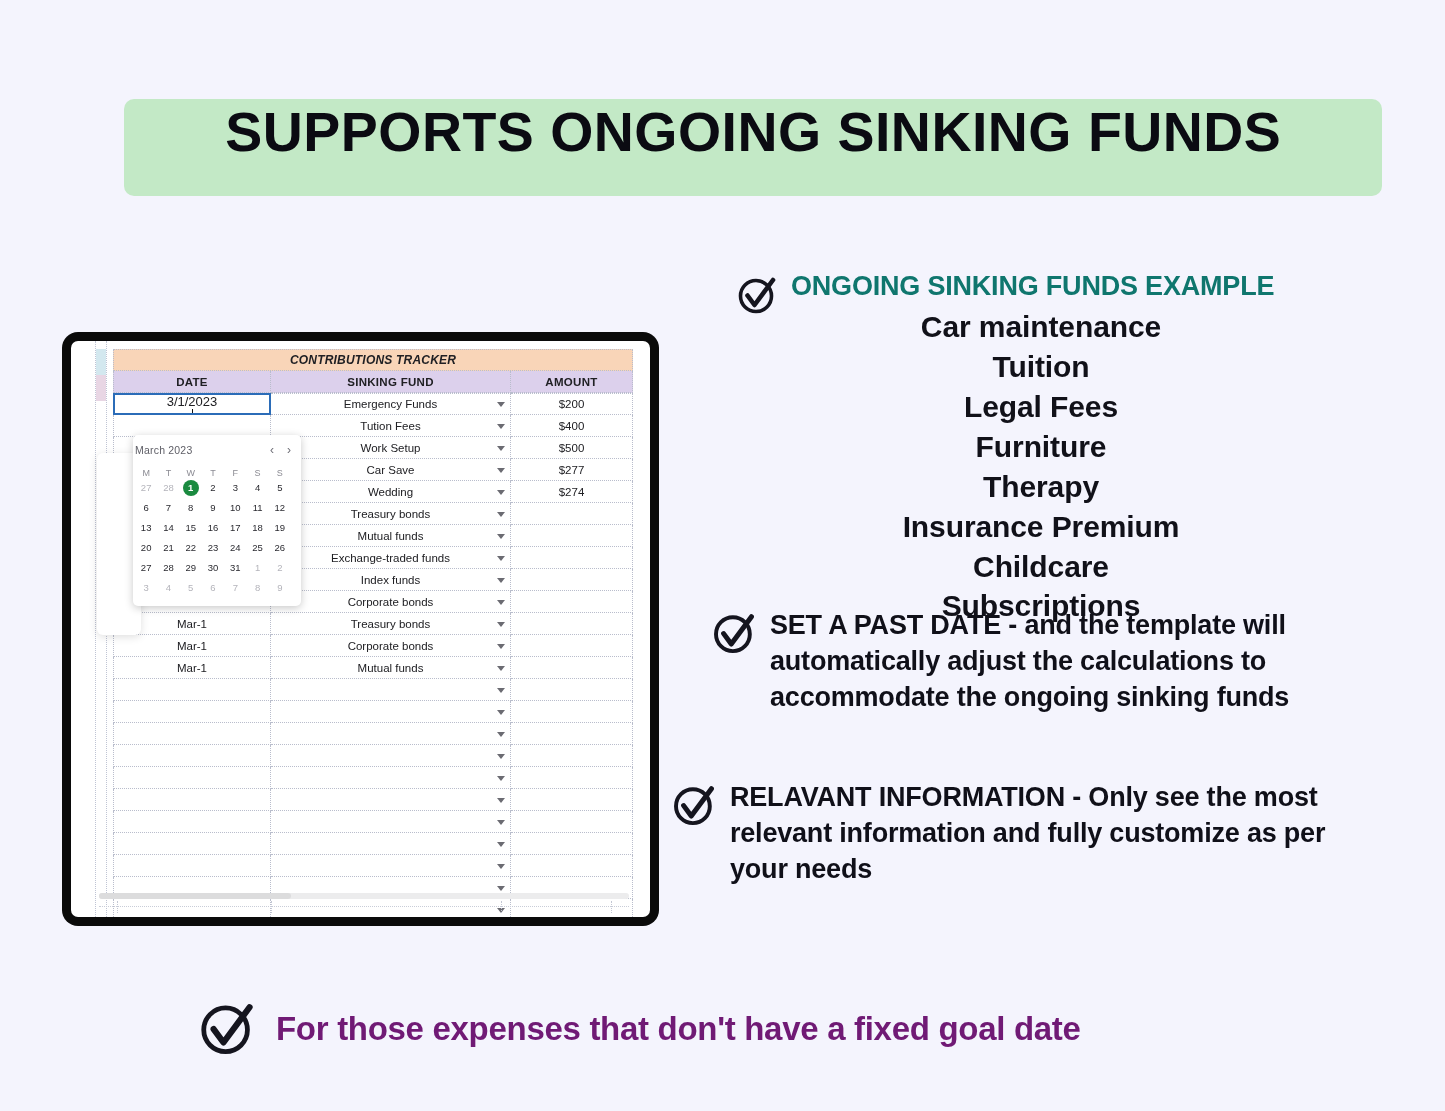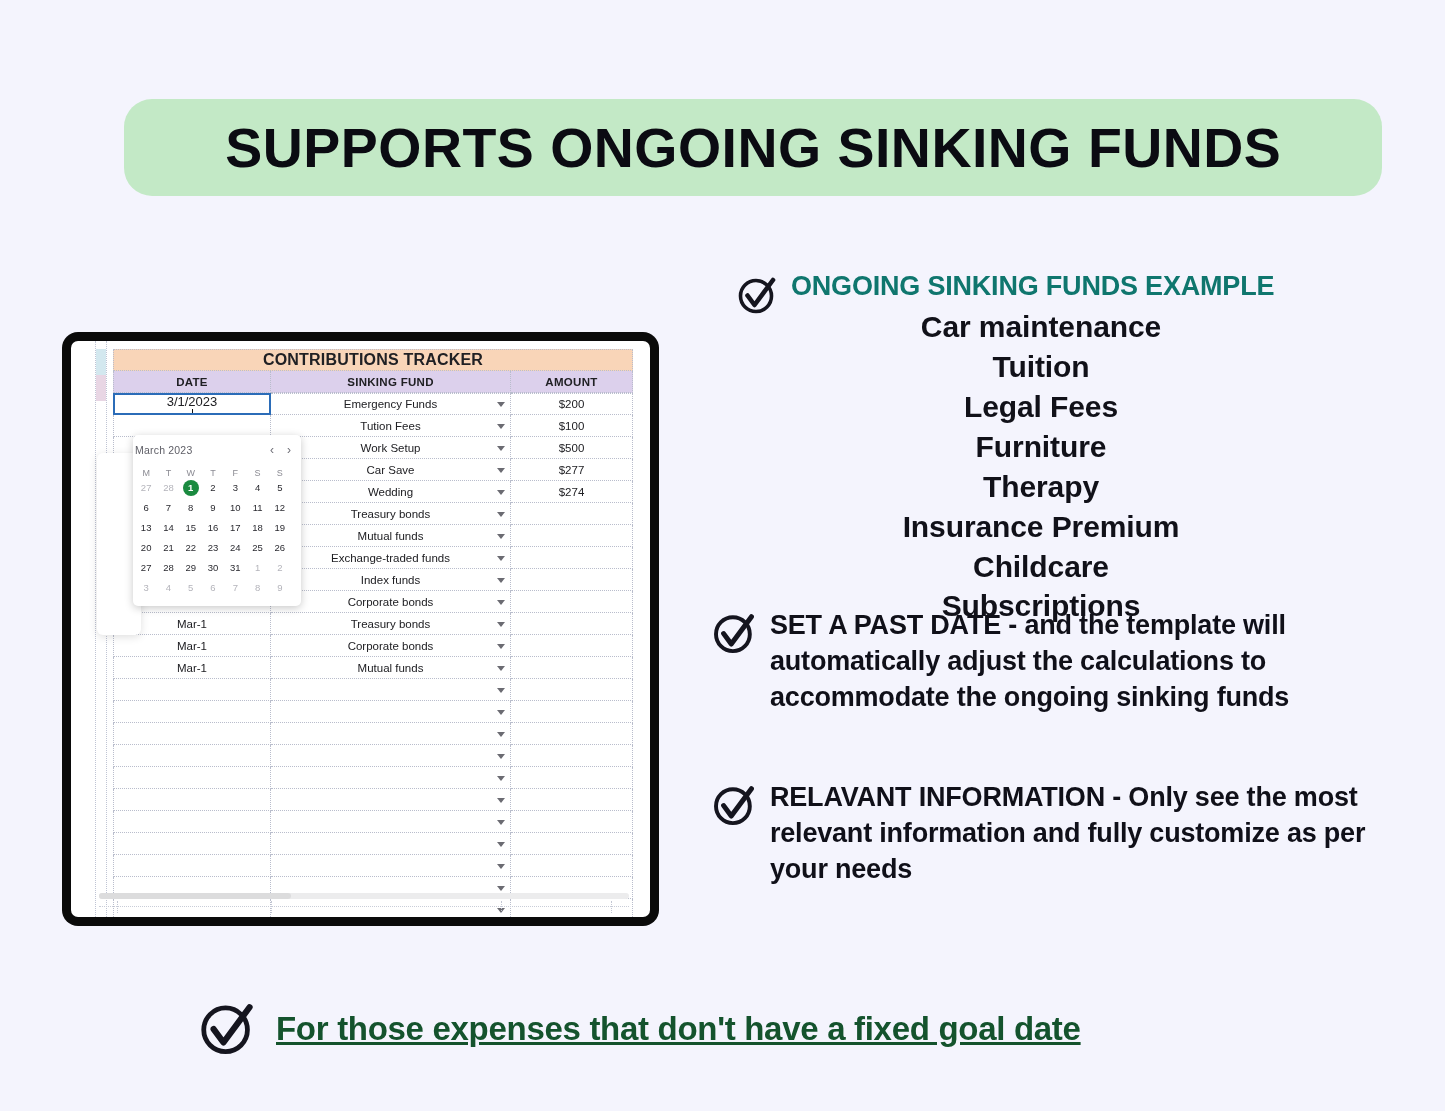--- a/index.html
+++ b/index.html
@@ -17,23 +17,22 @@
   }
 
   
   #banner {
     position: absolute;
     left: 124px;
     top: 99px;
     width: 1258px;
     height: 97px;
     background: #c3e9c6;
-    border-radius: 28px;
+    border-radius: 10px;
     display: flex;
-    align-items: center;
     justify-content: center;
   }
   #banner-title {
     font-size: 56px;
     font-weight: 700;
     letter-spacing: 0.5px;
     color: #0b0b12;
     white-space: nowrap;
     font-family: "Liberation Sans", sans-serif;
     transform: scaleX(0.99);
@@ -97,22 +96,23 @@
     color: #202024;
     position: relative;
     background: transparent;
   }
   .srow .cell:first-child { border-left: 1px dotted #b9bdcc; }
   #sheet .srow:first-child .cell { border-top: 1px dotted #b9bdcc; }
 
   .title-row .cell {
     background: #f9d5b8;
     font-weight: 700;
-    font-size: 16px;
+    font-size: 12px;
     letter-spacing: 0.2px;
+    font-style: italic;
   }
   .head-row .cell {
     background: #dcd0ec;
     font-weight: 700;
     font-size: 11.5px;
     letter-spacing: 0.3px;
   }
   .caret {
     position: absolute;
     right: 5px;
@@ -269,44 +269,43 @@
   }
   #feat1-list li {
     font-size: 30px;
     font-weight: 700;
     color: #111119;
     line-height: 1.33;
     letter-spacing: -0.1px;
   }
 
   #feat2 { left: 710px; top: 608px; width: 700px; }
-  #feat3 { left: 710px; top: 780px; width: 700px; }
+  #feat3 { left: 670px; top: 780px; width: 700px; }
   .feat-body {
     font-size: 27px;
     font-weight: 700;
     color: #101019;
     line-height: 1.33;
     letter-spacing: -0.2px;
   }
 
   #footer-note {
     position: absolute;
     left: 196px;
     top: 996px;
     display: flex;
     align-items: center;
   }
   #footer-text {
     font-size: 33px;
     font-weight: 700;
-    color: #14532d;
+    color: #701a75;
     letter-spacing: -0.3px;
     white-space: nowrap;
     margin-left: 18px;
-    text-decoration: underline;
   }
 </style>
 </head>
 <body>
 
 <div id="banner">
   <div id="banner-title">SUPPORTS ONGOING SINKING FUNDS</div>
 </div>
 
 <div id="device-frame">
@@ -337,21 +336,21 @@
               <span class="caret"></span>
             </div>
             <div class="cell c-amt">$200</div>
           </div>
           <div class="srow">
             <div class="cell c-date"></div>
             <div class="cell c-fund">
               <span>Tution Fees</span>
               <span class="caret"></span>
             </div>
-            <div class="cell c-amt">$100</div>
+            <div class="cell c-amt">$400</div>
           </div>
           <div class="srow">
             <div class="cell c-date"></div>
             <div class="cell c-fund">
               <span>Work Setup</span>
               <span class="caret"></span>
             </div>
             <div class="cell c-amt">$500</div>
           </div>
           <div class="srow">

